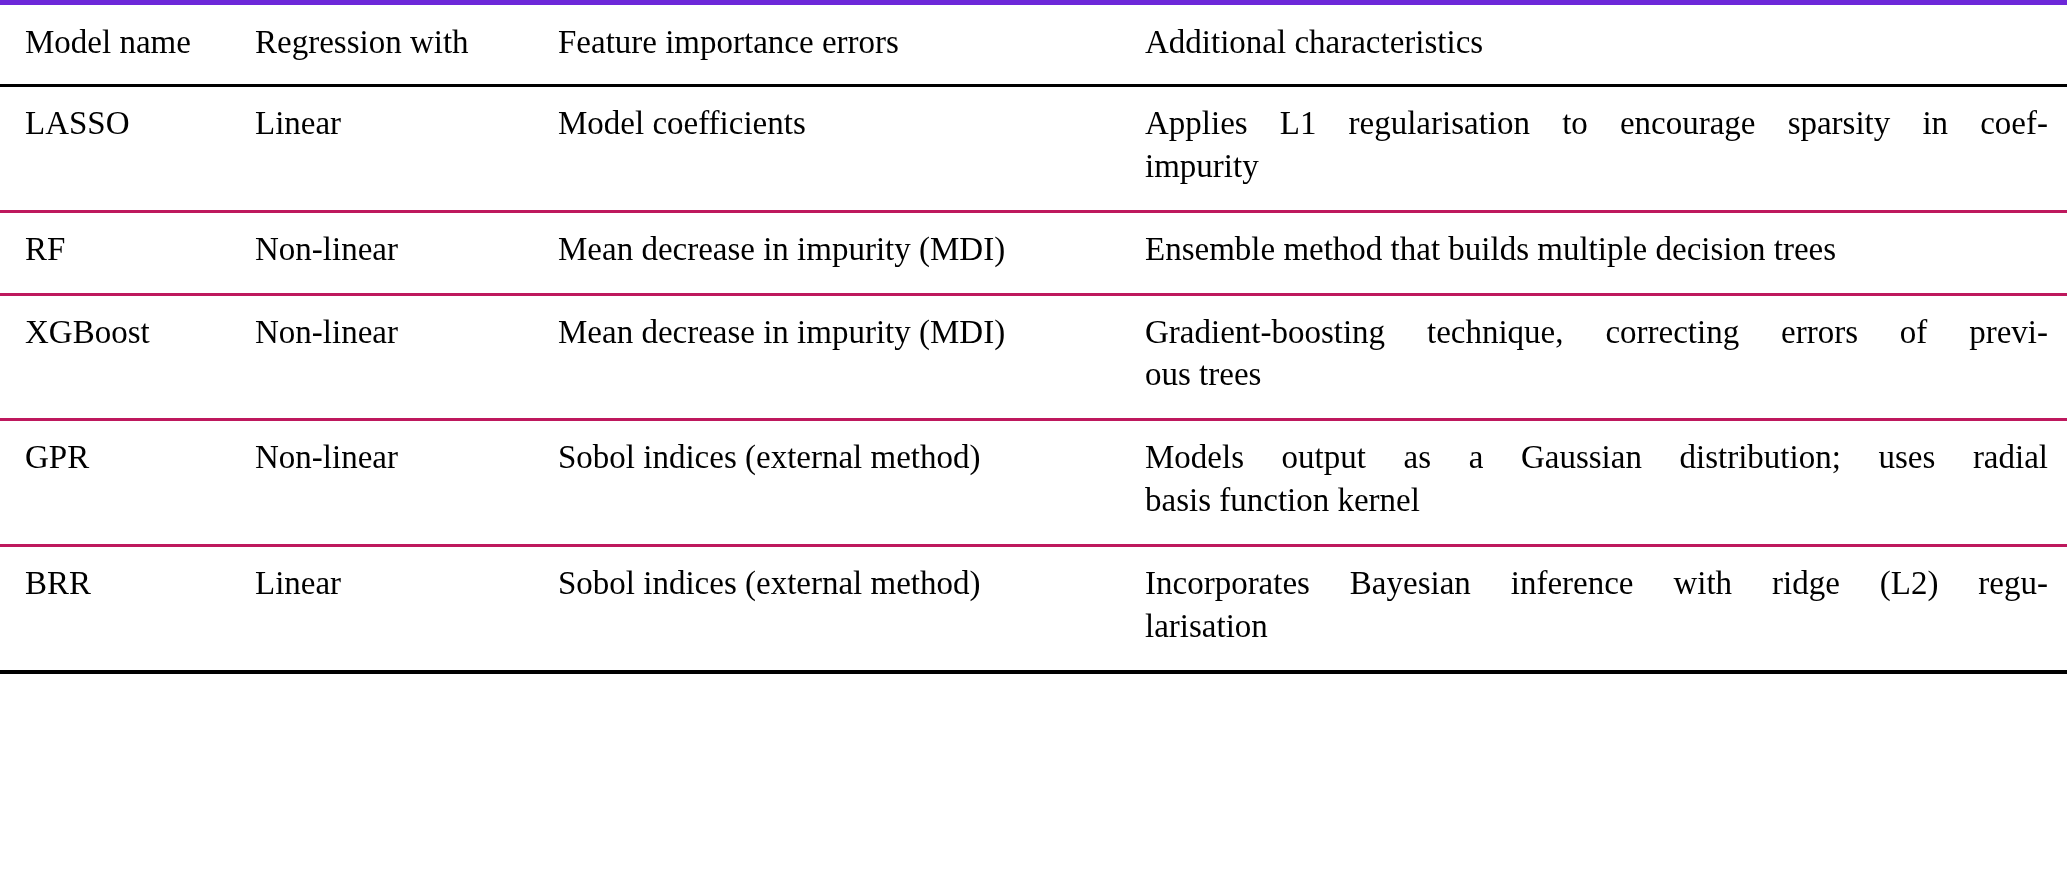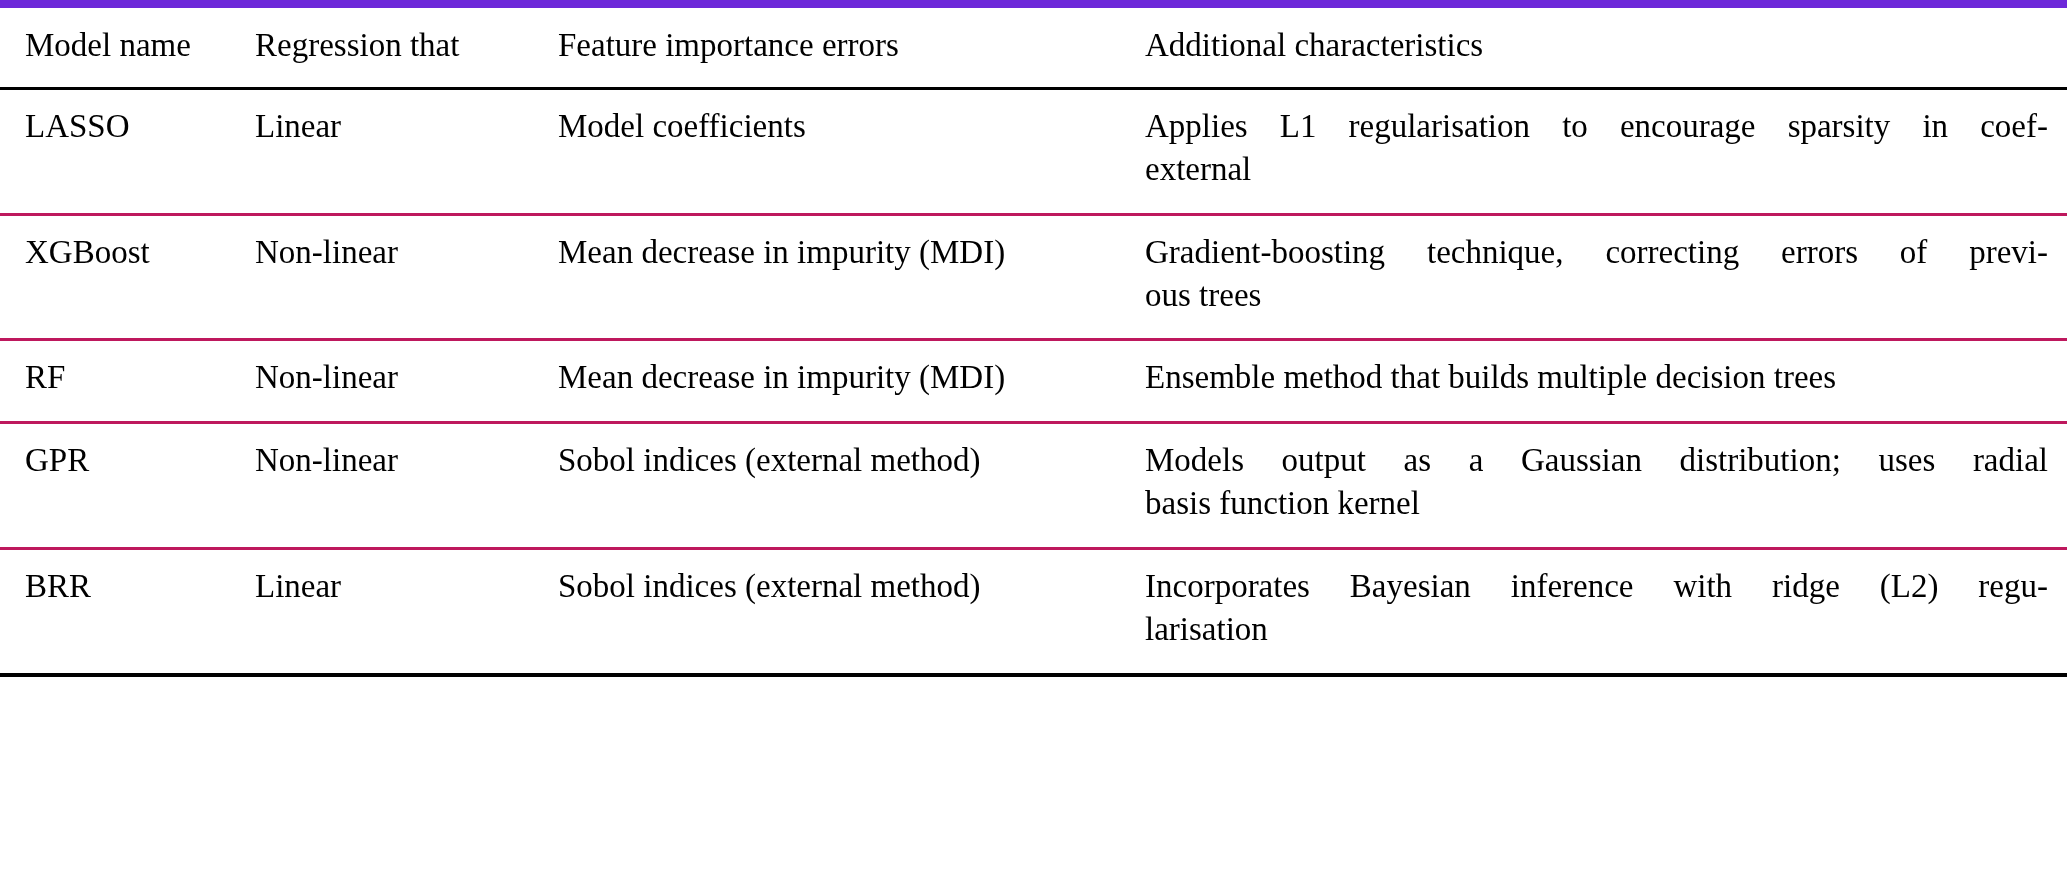--- a/index.html
+++ b/index.html
@@ -30,21 +30,21 @@
     line-height: 1.30;
   }
 
   table.model-table col.c-model   { width: 255px; }
   table.model-table col.c-regtype { width: 303px; }
   table.model-table col.c-method  { width: 587px; }
   table.model-table col.c-extra   { width: 922px; }
 
   
   thead tr.head-row > th {
-    border-top: 8px solid #6d28d9;
+    border-top: 5px solid #6d28d9;
     border-bottom: 3px solid #000;
   }
 
   tbody tr > td {
     border-bottom: 3px solid #be185d;
   }
 
   tbody tr:last-child > td {
     border-bottom: 4px solid #000;
   }
@@ -93,55 +93,55 @@
   <table class="model-table">
     <colgroup>
       <col class="c-model">
       <col class="c-regtype">
       <col class="c-method">
       <col class="c-extra">
     </colgroup>
     <thead>
       <tr class="head-row">
         <th>Model name</th>
-        <th>Regression that</th>
+        <th>Regression with</th>
         <th>Feature importance errors</th>
         <th class="cell-extra">Additional characteristics</th>
       </tr>
     </thead>
     <tbody>
 
       <tr>
         <td>LASSO</td>
         <td>Linear</td>
         <td>Model coefficients</td>
         <td class="cell-extra">
           <span class="desc-just">Applies L1 regularisation to encourage sparsity in coef-</span>
-          <span class="desc-last">external</span>
+          <span class="desc-last">impurity</span>
         </td>
       </tr>
 
 
+
+      <tr>
+        <td>RF</td>
+        <td>Non-linear</td>
+        <td>Mean decrease in impurity (MDI)</td>
+        <td class="cell-extra">
+          <span class="desc-plain">Ensemble method that builds multiple decision trees</span>
+        </td>
+      </tr>
 
       <tr>
         <td>XGBoost</td>
         <td>Non-linear</td>
         <td>Mean decrease in impurity (MDI)</td>
         <td class="cell-extra">
           <span class="desc-just">Gradient-boosting technique, correcting errors of previ-</span>
           <span class="desc-last">ous trees</span>
-        </td>
-      </tr>
-
-      <tr>
-        <td>RF</td>
-        <td>Non-linear</td>
-        <td>Mean decrease in impurity (MDI)</td>
-        <td class="cell-extra">
-          <span class="desc-plain">Ensemble method that builds multiple decision trees</span>
         </td>
       </tr>
 
       <tr>
         <td>GPR</td>
         <td>Non-linear</td>
         <td>Sobol indices (external method)</td>
         <td class="cell-extra">
           <span class="desc-just">Models output as a Gaussian distribution; uses radial</span>
           <span class="desc-last">basis function kernel</span>

